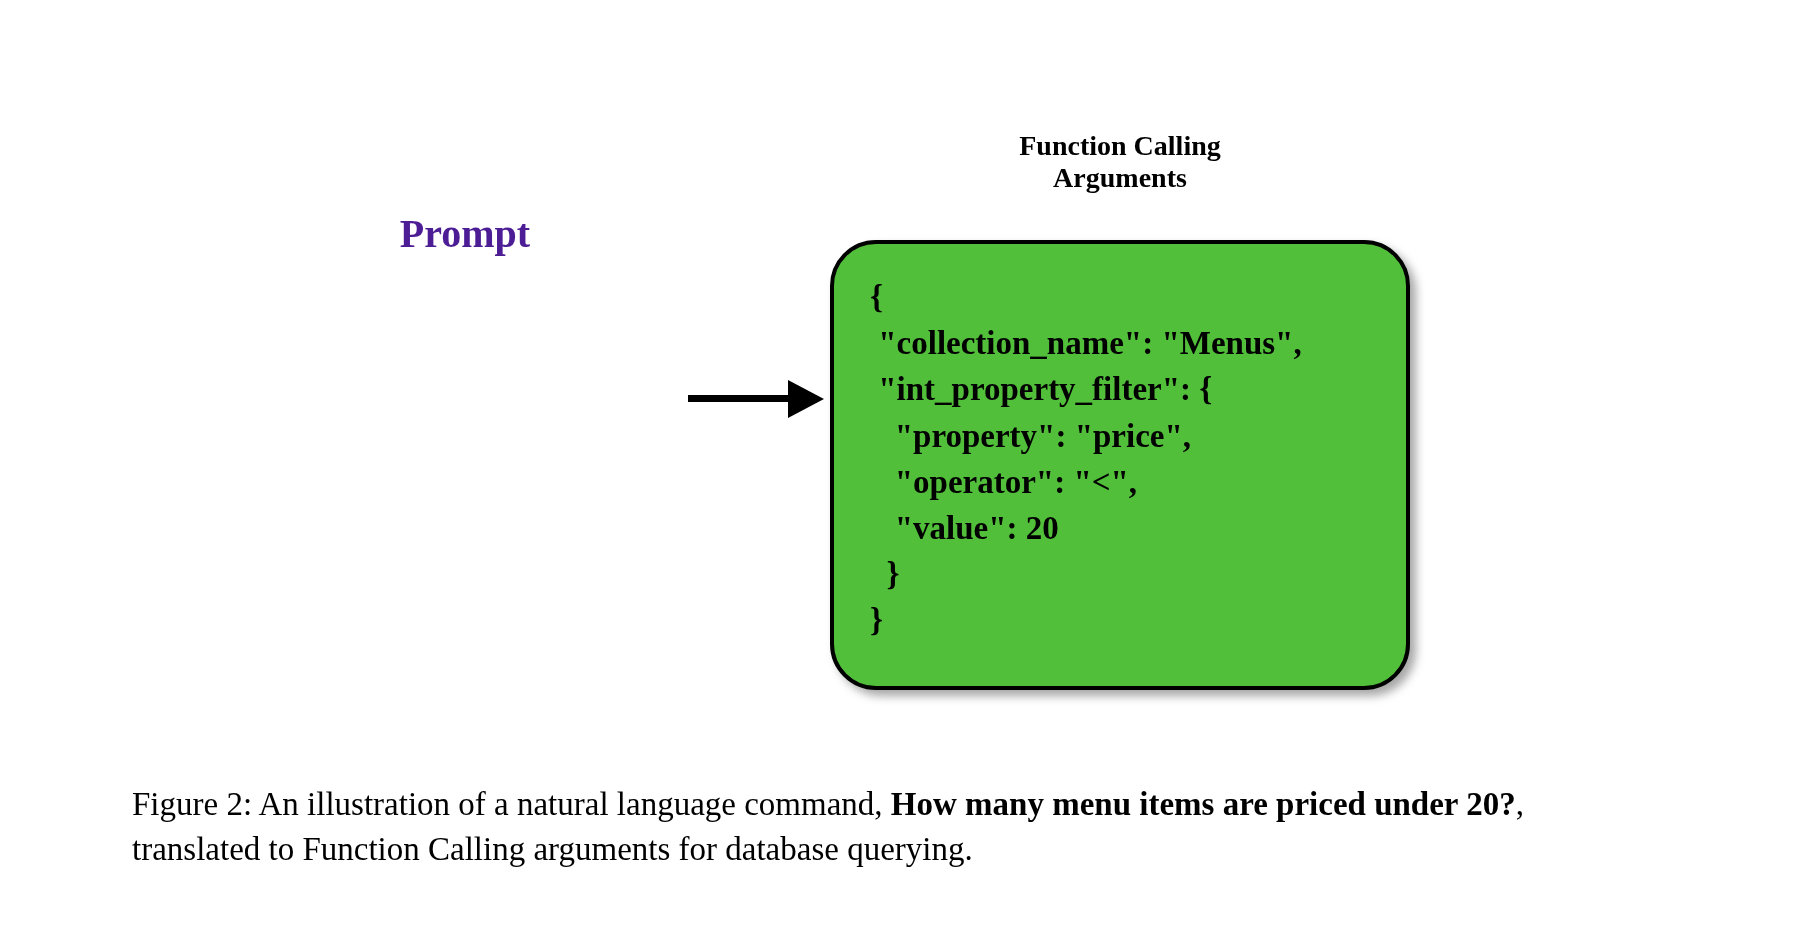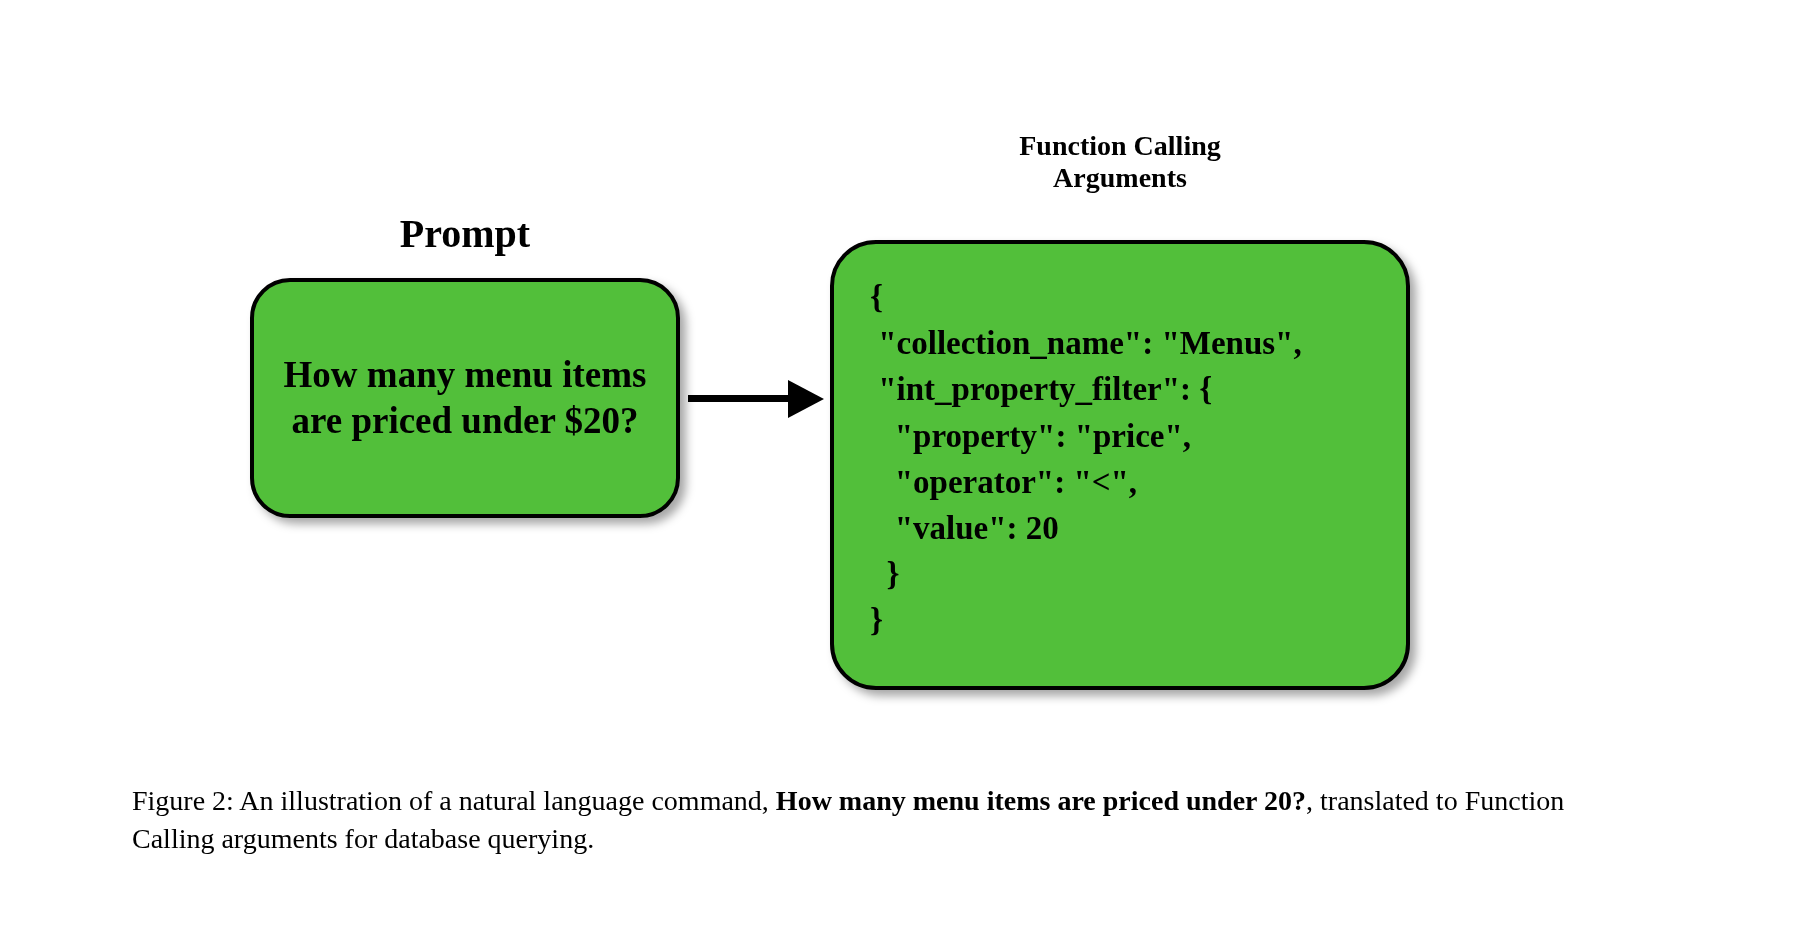--- a/index.html
+++ b/index.html
@@ -20,21 +20,21 @@
       padding-top: 130px;
     }
     .prompt-label {
       position: absolute;
       left: 250px;
       top: 210px;
       width: 430px;
       text-align: center;
       font-size: 40px;
       font-weight: bold;
-      color: #000000;
+      color: #4c1d95;
     }
     .fc-label {
       position: absolute;
       left: 830px;
       top: 130px;
       width: 580px;
       text-align: center;
       font-size: 28px;
       font-weight: bold;
       color: #000;
@@ -105,40 +105,37 @@
       height: 0;
       border-left: 36px solid #000;
       border-top: 19px solid transparent;
       border-bottom: 19px solid transparent;
     }
     .caption {
       position: absolute;
       left: 132px;
       top: 782px;
       width: 1520px;
-      font-size: 28px;
+      font-size: 33px;
       color: #000;
       line-height: 1.35;
     }
     .caption .bold {
       font-weight: bold;
     }
   </style>
 </head>
 <body>
 
 <div class="diagram-container">
 
   <div class="prompt-label">Prompt</div>
 
   <div class="fc-label">Function Calling<br>Arguments</div>
 
-  <div class="prompt-box">
-    <div class="prompt-text">How many menu items<br>are priced under $20?</div>
-  </div>
 
   <div class="arrow">
     <div class="arrow-line"></div>
     <div class="arrow-head"></div>
   </div>
 
   <div class="fc-box">
     <div class="fc-code">{
  "collection_name": "Menus",
  "int_property_filter": {

